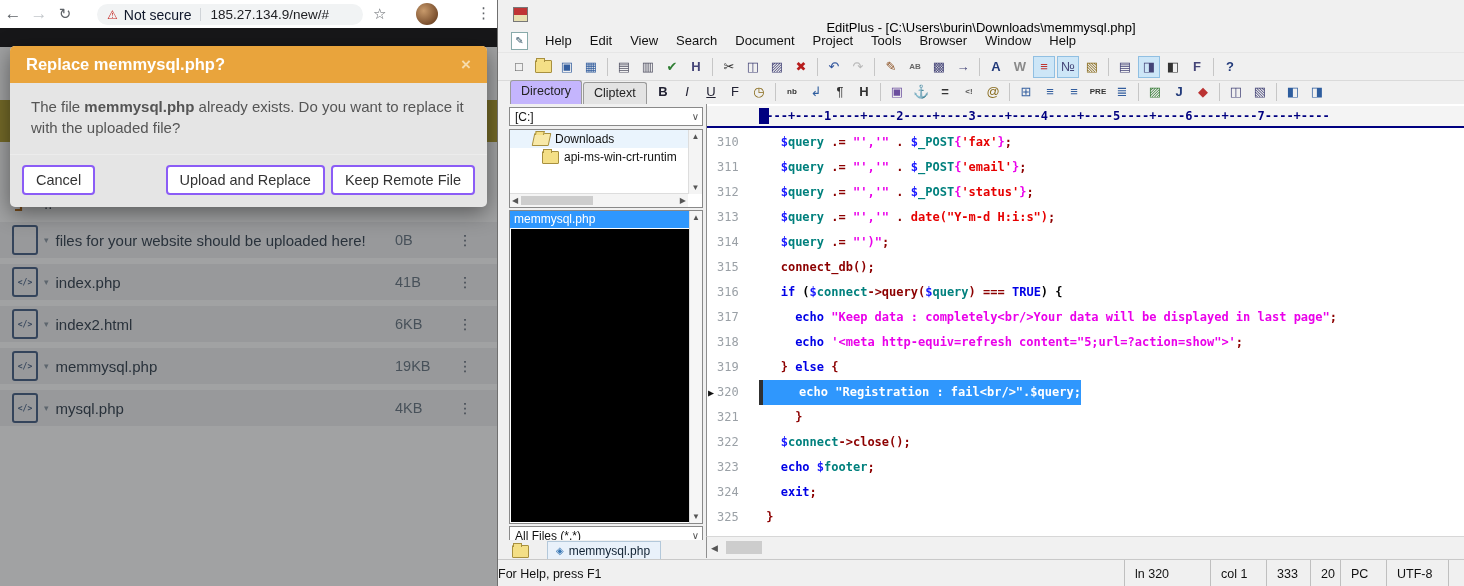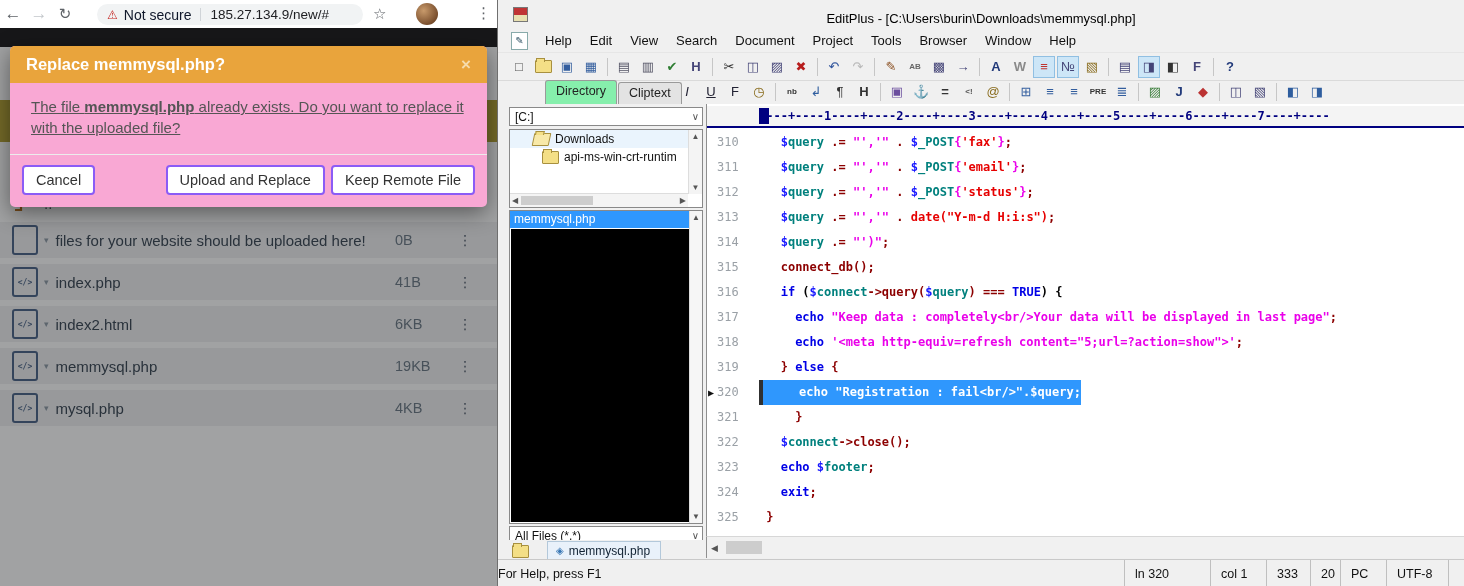--- a/index.html
+++ b/index.html
@@ -28,54 +28,54 @@
   .frow{position:absolute;left:0;width:497px;height:36px;background:#e7e9ec;display:flex;align-items:center;}
   .ficon{width:22px;height:26px;border:2px solid #50688a;border-radius:3px;margin-left:12px;flex:none;
          display:flex;align-items:center;justify-content:center;font-size:8px;font-weight:bold;color:#50688a;
          font-family:"DejaVu Sans Mono",monospace;}
   .fcaret{color:#8d99a6;font-size:9px;margin:0 7px 0 6px;}
   .fname{color:#3f4c5a;font-size:15px;white-space:nowrap;}
   .fsize{position:absolute;left:395px;color:#6e7c89;font-size:14.5px;}
   .fkebab{position:absolute;left:458px;color:#5a6674;font-size:14px;}
   .dim{position:absolute;left:0;top:0;width:100%;height:100%;background:rgba(0,0,0,0.34);z-index:5;}
   
-  .modal{position:absolute;left:10px;top:18px;width:477px;z-index:10;background:#f9a8d4;border-radius:5px;
+  .modal{position:absolute;left:10px;top:18px;width:477px;z-index:10;background:#e5e5e5;border-radius:5px;
          box-shadow:0 6px 22px rgba(0,0,0,.45);overflow:hidden;}
   .modal-hd{background:#e9a43c;height:37px;display:flex;align-items:center;padding:0 16px;}
   .modal-title{color:#fff;font-weight:bold;font-size:16.5px;flex:1;}
   .modal-x{color:#f6dcae;font-size:17px;font-weight:bold;}
-  .modal-bd{padding:13px 10px 6px 21px;font-size:15px;color:#555;line-height:21px;text-decoration:underline;}
+  .modal-bd{padding:13px 10px 6px 21px;font-size:15px;color:#555;line-height:21px;}
   .modal-ft{display:flex;align-items:center;padding:10px 12px 12px 12px;border-top:1px solid #ececec;margin-top:10px;}
   .btn{background:#fff;border:2px solid #8b5cf6;border-radius:4px;padding:5px 12px;font-size:14.5px;color:#333;
        font-family:Liberation Sans, sans-serif;}
   .btn-gap{flex:1;}
   
   #ep{position:absolute;left:497px;top:0;width:967px;height:586px;background:#f0f0f0;border-left:1px solid #6f6f6f;box-sizing:border-box;}
-  .ep-title{position:absolute;left:0;top:4px;right:0;height:30px;text-align:center;font-size:13px;line-height:30px;color:#000;}
+  .ep-title{position:absolute;left:0;top:13px;right:0;height:30px;text-align:center;font-size:13px;line-height:30px;color:#000;}
   .ep-appicon{position:absolute;left:15px;top:7px;width:15px;height:15px;border:1px solid #777;
               background:linear-gradient(180deg,#c03434 0 55%,#e8e0b0 55% 100%);box-sizing:border-box;}
   .ep-menubar{position:absolute;left:0;top:30px;right:0;height:21px;display:flex;align-items:center;padding-left:13px;font-size:13px;}
   .docicon{width:15px;height:16px;border:1px solid #8aa;background:#fff;font-size:10px;color:#356;line-height:15px;
            text-align:center;margin-right:8px;}
   .menu-item{padding:0 9px;color:#111;}
   .ep-tb{position:absolute;left:0;right:0;display:flex;align-items:center;padding-left:9px;border-top:1px solid #e6e6e6;}
   #tb1{top:52px;height:27px;border-bottom:1px solid #dadada;}
   .tbtn{width:22px;height:22px;display:flex;align-items:center;justify-content:center;margin:0 1px;
         border:1px solid transparent;box-sizing:border-box;}
   .tbtn.pressed{background:#cde6f7;border:1px solid #90bfe2;}
   .tglyph{font-size:13px;line-height:1;}
   .tsep{width:1px;height:18px;background:#c6c6c6;margin:0 4px;flex:none;}
   .mfold{width:15px;height:11px;background:#f4df86;border:1px solid #a8903f;border-radius:1px;position:relative;}
   .mfold:before{content:"";position:absolute;left:0;top:-3px;width:7px;height:3px;background:#f4df86;border:1px solid #a8903f;border-bottom:none;}
   .mfold.open{transform:skewX(-12deg);background:#f8e9a8;}
   
   .ptabs{position:absolute;left:12px;top:81px;height:23px;display:flex;align-items:flex-end;z-index:2;}
   .ptab{font-size:12.5px;padding:3px 10px 4px 10px;border:1px solid #9a9a9a;border-bottom:none;
         border-radius:3px 3px 0 0;background:#e3e3e3;color:#222;margin-right:1px;}
-  .ptab.active{background:#86efac;padding-bottom:6px;margin-left:35px;}
+  .ptab.active{background:#c4b5fd;padding-bottom:6px;}
   #tb2{top:79px;height:25px;left:120px;padding-left:0;border:none;}
   
   .panel{position:absolute;left:11px;top:104px;width:194px;height:436px;}
   .combo{position:relative;height:19px;border:1px solid #898989;background:#fff;font-size:12px;line-height:18px;
          padding-left:5px;box-sizing:border-box;color:#111;}
   .combo .arr{position:absolute;right:3px;top:0;font-size:10px;color:#555;line-height:17px;}
   #drive-combo{position:absolute;left:0;top:3px;width:100%;}
   .tree{position:absolute;left:0;top:25px;width:100%;height:79px;border:1px solid #898989;background:#fff;
         box-sizing:border-box;overflow:hidden;}
   .trow{height:18px;display:flex;align-items:center;font-size:12px;color:#111;gap:5px;}

